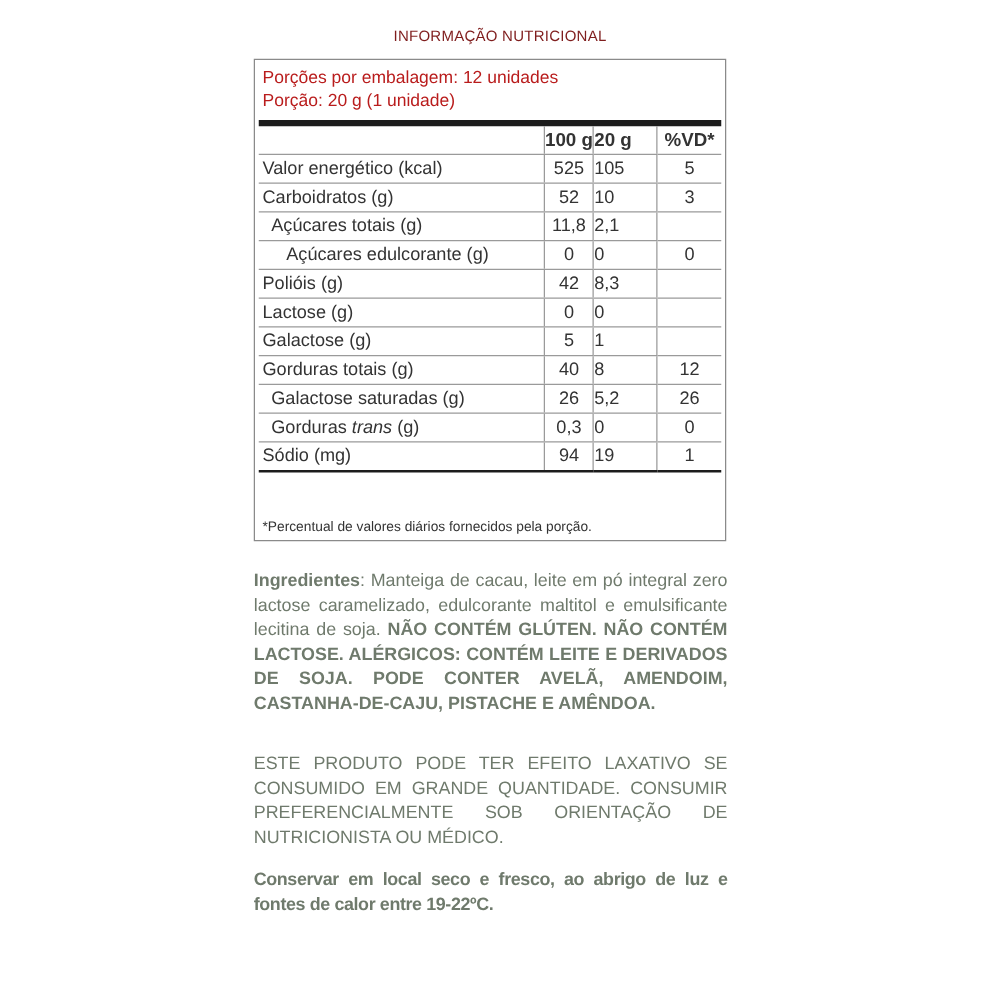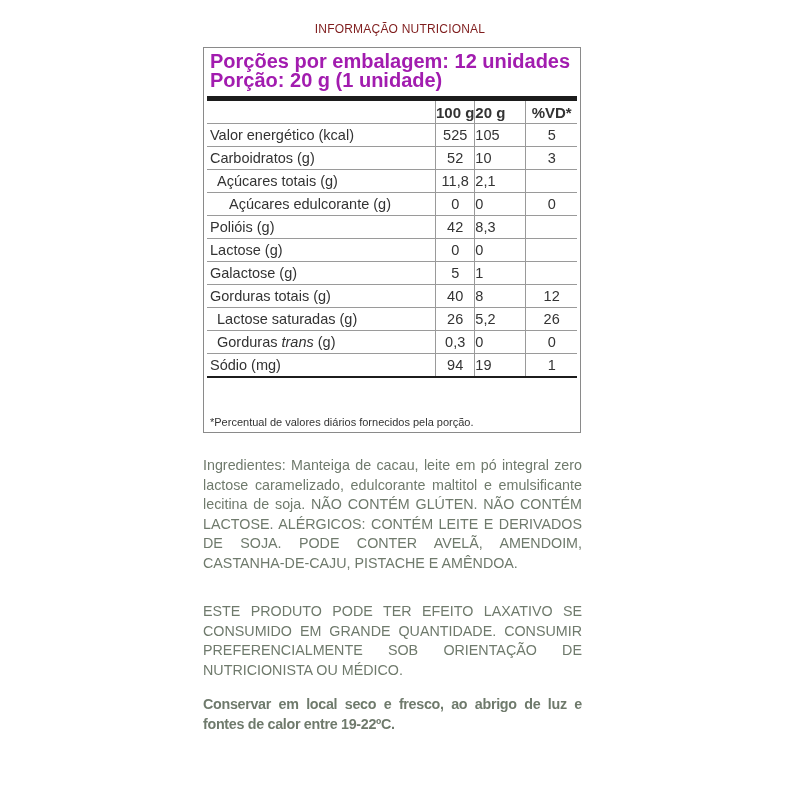--- a/index.html
+++ b/index.html
@@ -1,36 +1,36 @@
 <!DOCTYPE html>
 <html><head>
 <meta charset="utf-8">
 <style>
   html, body { margin:0; padding:0; background:#ffffff; }
   body { width:800px; height:800px; position:relative; overflow:hidden; font-family:"Liberation Sans", sans-serif; }
   .title { position:absolute; left:200px; width:400px; top:22px; text-align:center; font-size:12px; font-weight:normal; color:#7f1d1d; letter-spacing:0.2px; }
   .table-box { position:absolute; left:203px; top:47px; width:378px; height:386px; border:1.5px solid #8a8a8a; box-sizing:border-box; }
-  .servings { position:absolute; left:6px; top:4px; font-size:20px; color:#a21caf; line-height:19px;font-weight:bold; }
+  .servings { position:absolute; left:6px; top:4px; font-size:14px; color:#b91c1c; line-height:19px; }
   .thick-bar { position:absolute; left:3px; right:3px; top:48px; height:5px; background:#1c1c1c; }
   table.nut { position:absolute; left:3px; top:53px; width:370px; border-collapse:collapse; font-size:14.5px; color:#333333; }
   table.nut td { height:22px; padding:0; border-bottom:1px solid #9a9a9a; white-space:nowrap; }
   table.nut td.lbl { padding-left:3px; width:206px; }
   table.nut td.c1 { width:38px; text-align:center; border-left:1px solid #9a9a9a; }
   table.nut td.c2 { width:50px; text-align:left; border-left:1px solid #9a9a9a; }
   table.nut td.c3 { text-align:center; border-left:1px solid #9a9a9a; }
   table.nut tr.head td { font-weight:bold; font-size:15px; }
   table.nut tr.last td { border-bottom:2.5px solid #1c1c1c; }
   td.ind1 { padding-left:10px !important; }
   td.ind2 { padding-left:22px !important; }
   .footnote { position:absolute; left:6px; bottom:4px; font-size:11px; color:#333333; }
   .text-block { position:absolute; left:203px; width:379px; color:#6f7a6c; font-size:14.3px; line-height:19.6px; text-align:justify; }
   .ingredients { top:456px; }
   .laxative { top:602px; text-align:justify; }
   .storage { top:695px; font-weight:bold; letter-spacing:-0.3px; }
-  b.emph { font-weight:normal; }
+  b.emph { font-weight:bold; }
 </style>
 </head>
 <body>
 
 <div class="title">INFORMAÇÃO NUTRICIONAL</div>
 
 <div class="table-box">
   <div class="servings">
     <div>Porções por embalagem: 12 unidades</div>
     <div>Porção: 20 g (1 unidade)</div>
@@ -86,21 +86,21 @@
           <td class="c2">1</td>
           <td class="c3"></td>
         </tr>
         <tr>
           <td class="lbl">Gorduras totais (g)</td>
           <td class="c1">40</td>
           <td class="c2">8</td>
           <td class="c3">12</td>
         </tr>
         <tr>
-          <td class="lbl ind1">Lactose saturadas (g)</td>
+          <td class="lbl ind1">Galactose saturadas (g)</td>
           <td class="c1">26</td>
           <td class="c2">5,2</td>
           <td class="c3">26</td>
         </tr>
         <tr>
           <td class="lbl ind1"><span>Gorduras </span><i>trans</i><span> (g)</span></td>
           <td class="c1">0,3</td>
           <td class="c2">0</td>
           <td class="c3">0</td>
         </tr>

